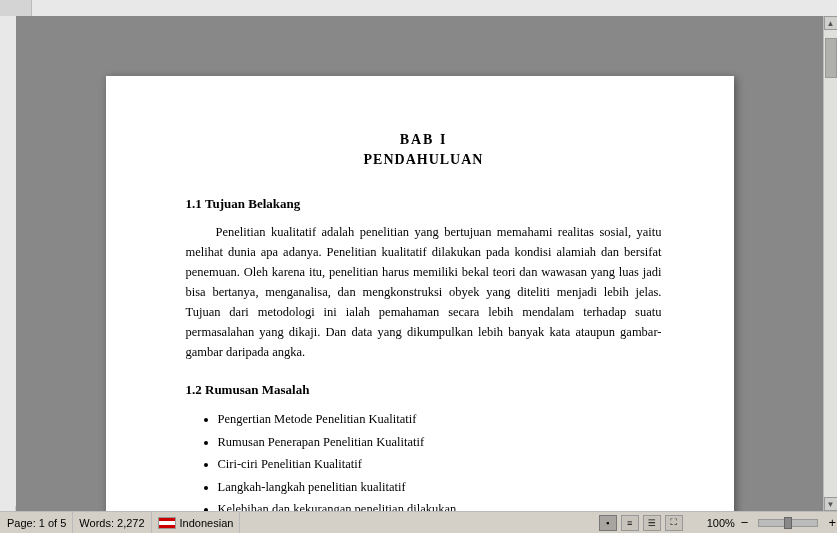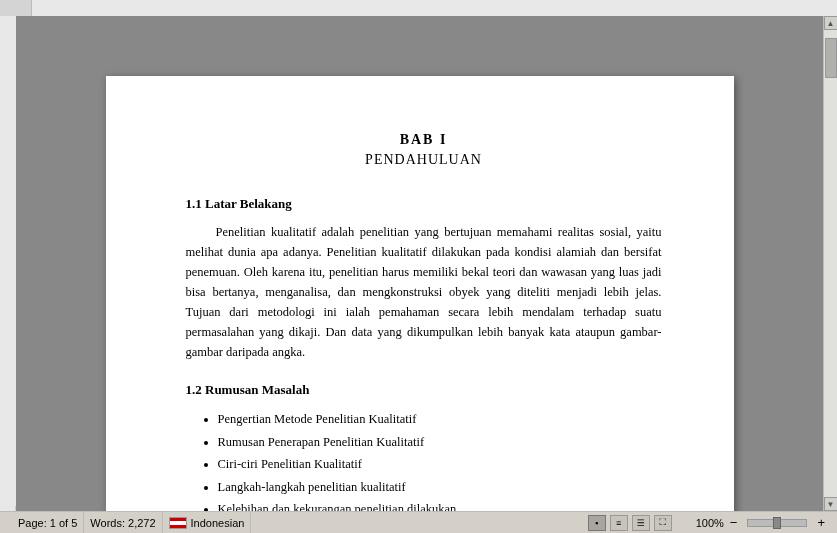--- a/index.html
+++ b/index.html
@@ -77,21 +77,21 @@
       text-align: center;
       font-size: 14px;
       font-weight: bold;
       margin-bottom: 4px;
       letter-spacing: 2px;
     }
 
     .chapter-subtitle {
       text-align: center;
       font-size: 14px;
-      font-weight: normal;
+      font-weight: bold;
       margin-bottom: 28px;
       letter-spacing: 1px;
     }
 
     .section-heading {
       font-size: 13px;
       font-weight: bold;
       margin-top: 20px;
       margin-bottom: 10px;
     }
@@ -153,21 +153,21 @@
       left: 1px;
     }
 
     
     .status-bar {
       height: 22px;
       background: #d4d0c8;
       border-top: 1px solid #bbb;
       display: flex;
       align-items: center;
-      padding: 0 12px;
+      padding: 0 1px;
       font-size: 11px;
       font-family: Arial, sans-serif;
       flex-shrink: 0;
       gap: 0;
     }
     .status-section {
       display: flex;
       align-items: center;
       padding: 0 6px;
       border-right: 1px solid #bbb;
@@ -249,21 +249,21 @@
     </svg>
   </div>
 
   <div class="scroll-area">
     <div class="page">
 
       <div class="chapter-title">BAB  I</div>
       <div class="chapter-subtitle">PENDAHULUAN</div>
 
       <div class="section-heading">
-        <span>1.1</span>&nbsp;<span>Latar Belakang</span>
+        <span>1.1</span>&nbsp;<span>Tujuan Belakang</span>
       </div>
       <div class="paragraph">Penelitian kualitatif adalah penelitian yang bertujuan memahami realitas sosial, yaitu melihat dunia apa adanya. Penelitian kualitatif dilakukan pada kondisi alamiah dan bersifat penemuan. Oleh karena itu, penelitian harus memiliki bekal teori dan wawasan yang luas jadi bisa bertanya, menganalisa, dan mengkonstruksi obyek yang diteliti menjadi lebih jelas. Tujuan dari metodologi ini ialah pemahaman secara lebih mendalam terhadap suatu permasalahan yang dikaji. Dan data yang dikumpulkan lebih banyak kata ataupun gambar-gambar daripada angka.</div>
 
       <div class="section-heading">
         <span>1.2</span>&nbsp;<span>Rumusan Masalah</span>
       </div>
       <ul class="bullet-list">
         <li>Pengertian Metode Penelitian Kualitatif</li>
         <li>Rumusan Penerapan Penelitian Kualitatif</li>
         <li>Ciri-ciri Penelitian Kualitatif</li>

